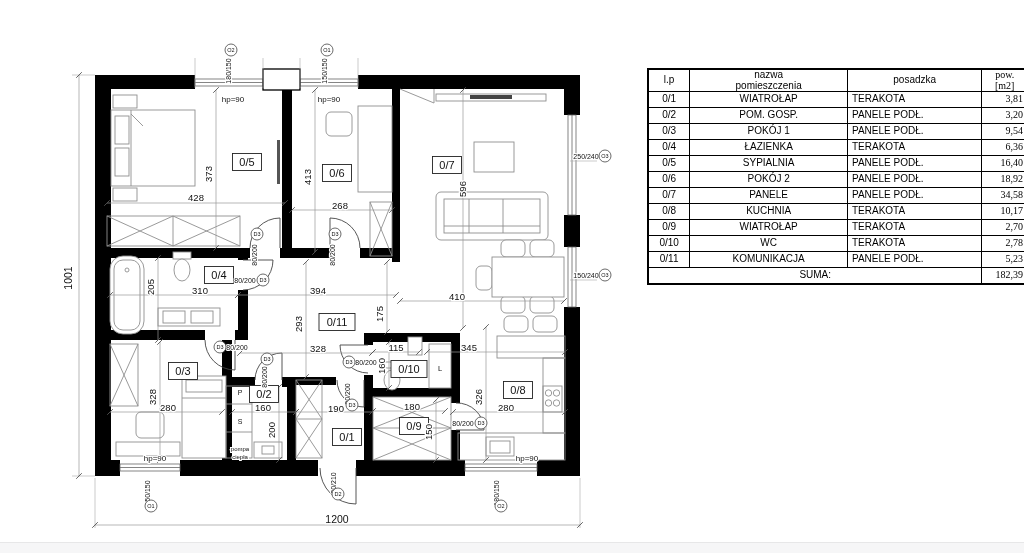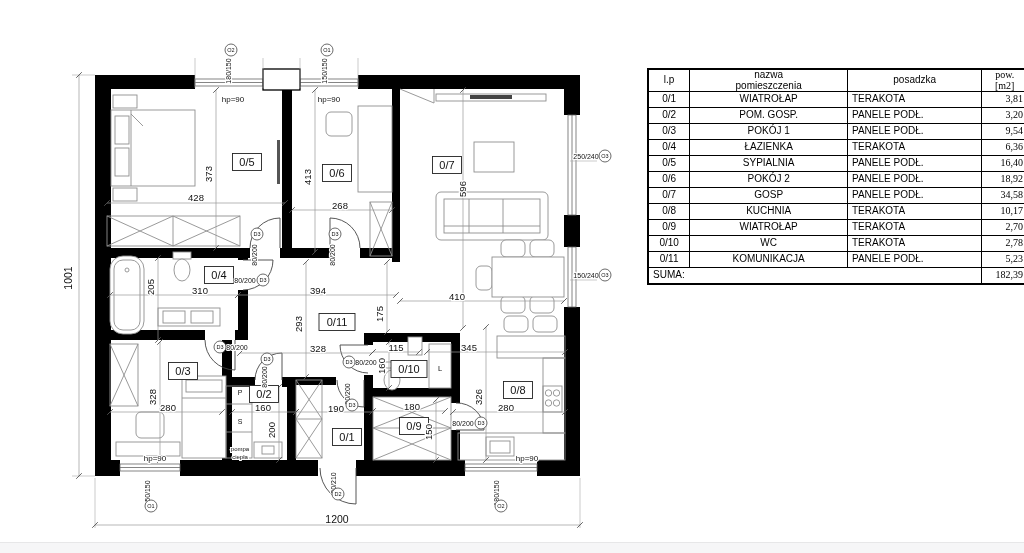--- a/index.html
+++ b/index.html
@@ -29,21 +29,21 @@
   .room-table{position:absolute;left:647px;top:68px;width:382px;border-collapse:collapse;
               font-size:10px;color:#000;background:#fff;}
   .room-table th,.room-table td{border:1px solid #000;padding:0 4px;height:15px;
               line-height:1.05;font-weight:normal;white-space:pre-line;}
   .room-table th{text-align:center;vertical-align:middle;}
   .room-table{border:2px solid #000;}
   .c-lp{width:30px;text-align:center;}
   .c-name{width:140px;text-align:center;}
   .c-floor{width:118px;text-align:left;margin-top:16px;}
   .c-area{width:34px;text-align:right;font-family:Liberation Serif, serif;}
-  .suma-label{text-align:left;}
+  .suma-label{text-align:center;}
   .page-edge{position:absolute;left:0;bottom:0;width:1024px;height:10px;background:#f6f6f7;
              border-top:1px solid #e7e7e8;}
 </style>
 </head>
 <body>
 
 <div class="stage">
 
   <svg class="plan-svg" width="1024" height="553" viewBox="0 0 1024 553">
 
@@ -443,21 +443,21 @@
           <td class="c-area">16,40</td>
         </tr>
         <tr>
           <td class="c-lp">0/6</td>
           <td class="c-name">POKÓJ 2</td>
           <td class="c-floor">PANELE PODŁ.</td>
           <td class="c-area">18,92</td>
         </tr>
         <tr>
           <td class="c-lp">0/7</td>
-          <td class="c-name">GOSP</td>
+          <td class="c-name">PANELE</td>
           <td class="c-floor">PANELE PODŁ.</td>
           <td class="c-area">34,58</td>
         </tr>
         <tr>
           <td class="c-lp">0/8</td>
           <td class="c-name">KUCHNIA</td>
           <td class="c-floor">TERAKOTA</td>
           <td class="c-area">10,17</td>
         </tr>
         <tr>

